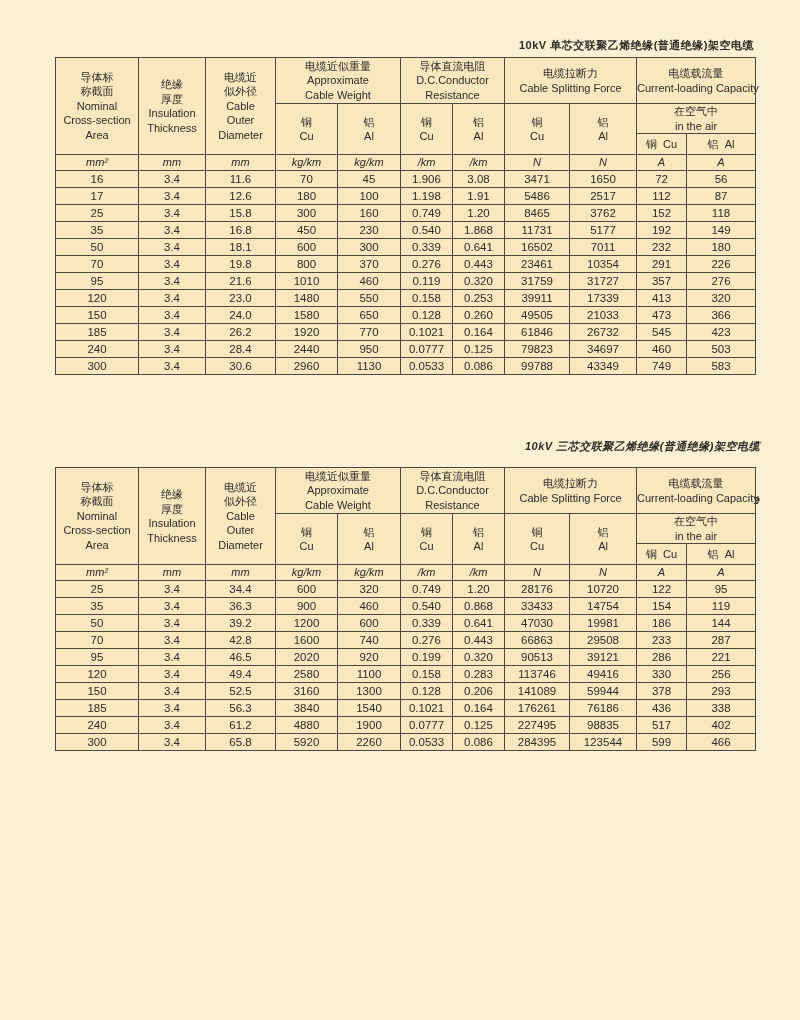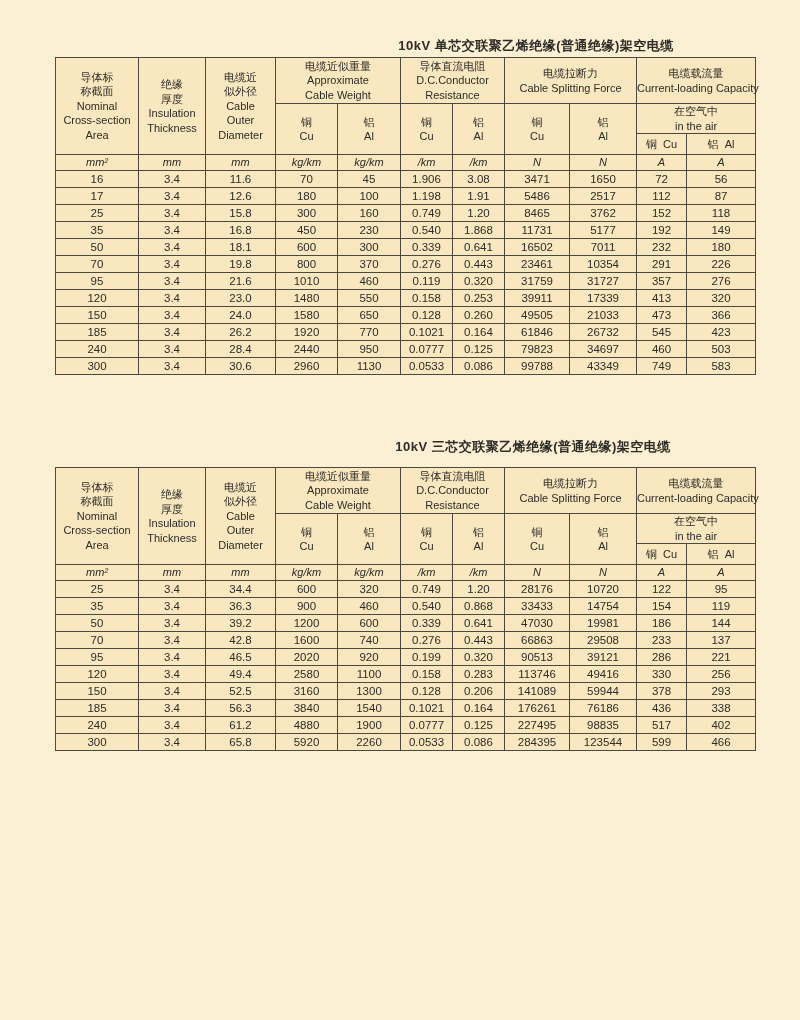--- a/index.html
+++ b/index.html
@@ -11,21 +11,21 @@
     color:#2d2c27;
     overflow:hidden;
   }
   .title-block {
     position:absolute;
     text-align:right;
     font-weight:bold;
     line-height:17.5px;
     white-space:pre;
   }
-  .title-zh { font-size:13px; letter-spacing:0.5px;text-align:center; }
+  .title-zh { font-size:11px; letter-spacing:0.5px; }
   .title-en { font-size:13.5px; word-spacing:1px; }
   table.spec {
     position:absolute;
     left:55px;
     width:700px;
     border-collapse:collapse;
     table-layout:fixed;
     background:#f9e7c0;
   }
   table.spec th, table.spec td {
@@ -46,21 +46,21 @@
   tr.units { height:16px;font-style:italic; }
   tr.units th { font-size:11.5px; line-height:16px; }
   table.spec tbody td {
     height:16px;
     font-size:11.5px;
     line-height:16px;
   }
   #table1 { top:57px; }
   #table2 { top:467px; }
   #title1 { top:2px; right:46px; }
-  #title2 { top:403px; right:61px; }
+  #title2 { top:403px; right:40px;font-style:italic; }
 </style>
 </head>
 <body>
 
 <div id="title1" class="title-block">
   <div class="title-zh">10kV 单芯交联聚乙烯绝缘(普通绝缘)架空电缆</div>
   <div class="title-en">10kV&nbsp; single core, XLPE insulation (normal insulation), aerial cable</div>
 </div>
 
 <table id="table1" class="spec">
@@ -422,21 +422,21 @@
         <td>70</td>
         <td>3.4</td>
         <td>42.8</td>
         <td>1600</td>
         <td>740</td>
         <td>0.276</td>
         <td>0.443</td>
         <td>66863</td>
         <td>29508</td>
         <td>233</td>
-        <td>137</td>
+        <td>287</td>
       </tr>
       <tr>
         <td>95</td>
         <td>3.4</td>
         <td>46.5</td>
         <td>2020</td>
         <td>920</td>
         <td>0.199</td>
         <td>0.320</td>
         <td>90513</td>

